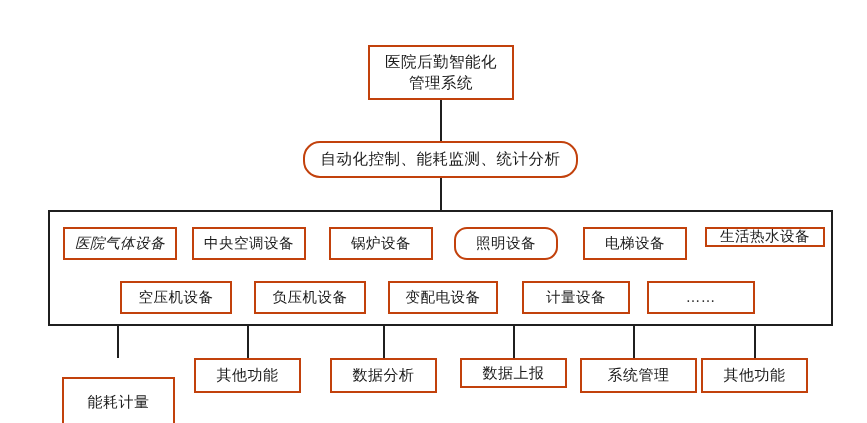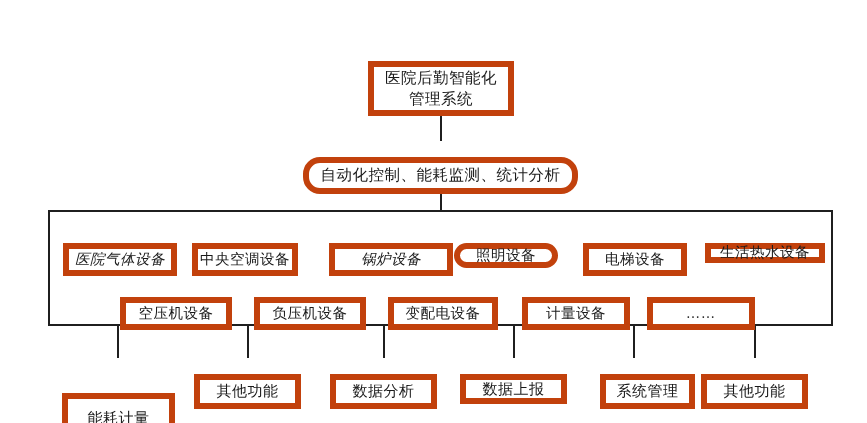--- a/index.html
+++ b/index.html
@@ -14,32 +14,31 @@
   #diagram-canvas {
     position: relative;
     width: 867px;
     height: 423px;
     background: #ffffff;
     overflow: hidden;
   }
   .node {
     position: absolute;
     box-sizing: border-box;
-    border: 6px solid #c2410c;
+    border: 2px solid #c2410c;
     background: #ffffff;
     display: flex;
     align-items: center;
     justify-content: center;
     text-align: center;
     line-height: 1.35;
     font-size: 15px;
     color: #1a1a1a;
     letter-spacing: 0.5px;
     z-index: 2;
-    margin-top: 16px;
   }
   .node-root {
     font-size: 15.5px;
     white-space: pre-line;
   }
   .node-layer2 {
     font-size: 15.5px;
   }
   .node-equip {
     font-size: 14.5px;
@@ -78,39 +77,39 @@
 
   <div class="connector connector-v" style="left:440px; top:100px; height:41px;"></div>
 
   <div class="node node-layer2" style="left:303px; top:141px; width:275px; height:37px;border-radius:17px;">自动化控制、能耗监测、统计分析</div>
 
   <div class="connector connector-v" style="left:440px; top:178px; height:32px;"></div>
 
   <div class="group-box" style="left:48px; top:210px; width:785px; height:116px;"></div>
 
   <div class="node node-equip" style="left:63px; top:227px; width:114px; height:33px;font-style:italic;">医院气体设备</div>
-  <div class="node node-equip" style="left:192px; top:227px; width:106px; height:33px;">中央空调设备</div>
-  <div class="node node-equip" style="left:329px; top:227px; width:124px; height:33px;font-style:italic;">锅炉设备</div>
-  <div class="node node-equip" style="left:454px; top:227px; width:104px; height:25px;border-radius:13px;">照明设备</div>
+  <div class="node node-equip" style="left:192px; top:227px; width:114px; height:33px;">中央空调设备</div>
+  <div class="node node-equip" style="left:329px; top:227px; width:104px; height:33px;">锅炉设备</div>
+  <div class="node node-equip" style="left:454px; top:227px; width:104px; height:33px;border-radius:13px;">照明设备</div>
   <div class="node node-equip" style="left:583px; top:227px; width:104px; height:33px;">电梯设备</div>
   <div class="node node-equip" style="left:705px; top:227px; width:120px; height:20px;">生活热水设备</div>
 
   <div class="node node-equip" style="left:254px; top:281px; width:112px; height:33px;">负压机设备</div>
   <div class="node node-equip" style="left:120px; top:281px; width:112px; height:33px;">空压机设备</div>
   <div class="node node-equip" style="left:388px; top:281px; width:110px; height:33px;">变配电设备</div>
   <div class="node node-equip" style="left:522px; top:281px; width:108px; height:33px;">计量设备</div>
   <div class="node node-equip ellipsis-text" style="left:647px; top:281px; width:108px; height:33px;">……</div>
 
   <div class="connector connector-v" style="left:117px; top:326px; height:32px;"></div>
   <div class="connector connector-v" style="left:247px; top:326px; height:32px;"></div>
   <div class="connector connector-v" style="left:383px; top:326px; height:32px;"></div>
   <div class="connector connector-v" style="left:513px; top:326px; height:32px;"></div>
   <div class="connector connector-v" style="left:633px; top:326px; height:32px;"></div>
   <div class="connector connector-v" style="left:754px; top:326px; height:32px;"></div>
 
   <div class="node node-func" style="left:62px; top:377px; width:113px; height:50px;">能耗计量</div>
   <div class="node node-func" style="left:194px; top:358px; width:107px; height:35px;">其他功能</div>
   <div class="node node-func" style="left:330px; top:358px; width:107px; height:35px;">数据分析</div>
   <div class="node node-func" style="left:460px; top:358px; width:107px; height:30px;">数据上报</div>
-  <div class="node node-func" style="left:600px; top:358px; width:95px; height:35px;">系统管理</div>
+  <div class="node node-func" style="left:580px; top:358px; width:117px; height:35px;">系统管理</div>
   <div class="node node-func" style="left:701px; top:358px; width:107px; height:35px;">其他功能</div>
 
 </div>
 
 </body></html>

